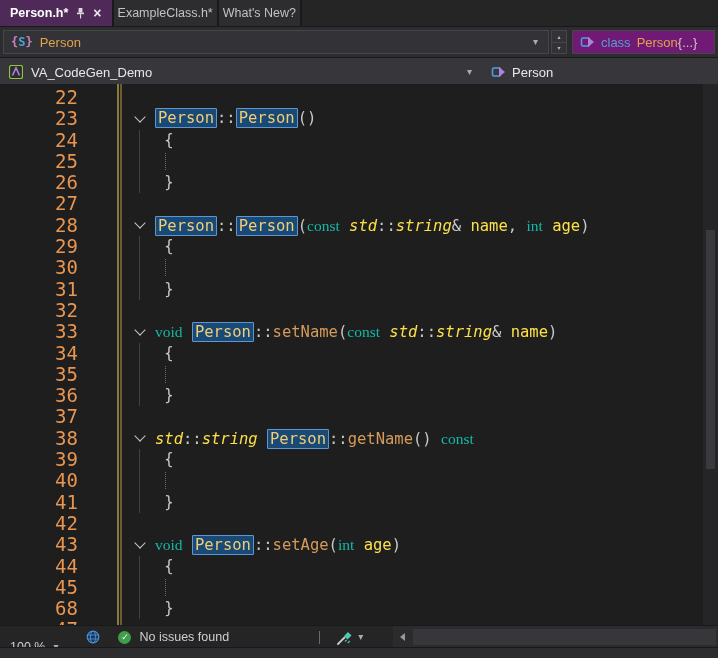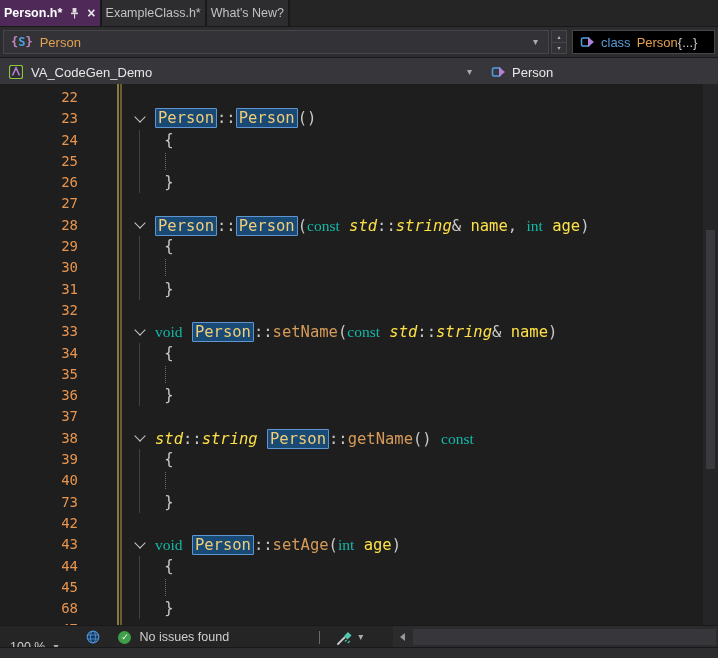--- a/index.html
+++ b/index.html
@@ -3,59 +3,59 @@
 <meta charset="utf-8">
 <style>
   html,body{margin:0;padding:0;background:#141414;}
   .window{width:718px;height:658px;position:relative;background:#1E1E1E;overflow:hidden;
           font-family:"Liberation Sans",sans-serif;-webkit-font-smoothing:antialiased;}
 
   
   .tabbar{height:26px;background:#252526;display:flex;align-items:stretch;}
   .tab{display:flex;align-items:center;gap:8px;padding:0 4px;font-size:12.5px;color:#C2C2C2;
        background:#2D2D30;border-right:2px solid #19191B;cursor:default;white-space:nowrap;}
-  .tab.active{background:#4F2A59;color:#FFFFFF;font-weight:bold;padding:0 4px;}
+  .tab.active{background:#4F2A59;color:#FFFFFF;font-weight:bold;padding:0 10px;}
   .close-icon{font-size:14px;line-height:1;color:#E6E6E6;}
   .pin-icon{display:flex;align-items:center;}
 
   
   .nav1{height:30px;background:#2D2D30;display:flex;align-items:center;border-top:1px solid #19191B;}
   .combo{height:24px;background:#333337;border:1px solid #46464A;display:flex;align-items:center;box-sizing:border-box;}
   .combo1{width:546px;margin-left:3px;padding:0 7px;gap:7px;}
   .combo-label1{color:#E2A14F;font-size:13px;}
   .combo-caret{color:#ABABAB;font-size:10px;line-height:1;}
   .push{margin-left:auto;padding:0 3px;}
   .glyph-icon{font-family:"DejaVu Sans Mono",monospace;font-size:12px;font-weight:bold;line-height:1;}
   .g-brace{color:#C586C0;}
   .g-letter{color:#4EA1DF;}
   .spinner{width:16px;height:24px;margin-left:2px;display:flex;flex-direction:column;
            border:1px solid #46464A;background:#333337;box-sizing:border-box;}
   .spin-btn{flex:1;display:flex;align-items:center;justify-content:center;font-size:6px;color:#B8B8B8;}
   .spin-btn + .spin-btn{border-top:1px solid #46464A;}
-  .context-box{flex:1;height:24px;margin:0 3px 0 5px;border:1px solid #46464A;background:#000000;
+  .context-box{flex:1;height:24px;margin:0 3px 0 5px;border:1px solid #46464A;background:#701a75;
                display:flex;align-items:center;gap:6px;padding:0 7px;font-size:13px;box-sizing:border-box;}
   .kw-text{color:#569CD6;}
   .ctx-name{color:#E2A14F;}
   .ctx-suffix{color:#C8C8C8;}
 
   
   .nav2{height:28px;background:#37373B;display:flex;align-items:center;border-top:1px solid #19191B;}
   .combo2{width:478px;height:24px;margin-left:3px;display:flex;align-items:center;gap:8px;
           padding:0 6px;color:#E8E8E8;font-size:13px;box-sizing:border-box;}
   .symbol-area{display:flex;align-items:center;gap:6px;margin-left:10px;color:#E8E8E8;font-size:13px;}
   .sicon{display:flex;align-items:center;}
 
   
   .editor{position:absolute;top:84px;left:0;right:0;bottom:32px;background:#1E1E1E;overflow:hidden;
           font-family:"DejaVu Sans Mono",monospace;font-size:15.5px;}
   .change-bar{position:absolute;left:117px;top:0;bottom:0;width:5px;
               border-left:2px solid #8A7A3E;border-right:2px solid #6B5E2E;box-sizing:border-box;}
   .code-lines{position:absolute;top:3px;left:0;right:16px;}
   .code-line{position:relative;height:21.3px;line-height:21.3px;padding-left:155px;white-space:pre;color:#C8C8C8;}
-  .ln{position:absolute;left:0;top:0;width:78px;text-align:right;color:#E8954F;font-size:14px;}
+  .ln{position:absolute;left:0;top:0;width:78px;text-align:right;color:#E8954F;font-size:19px;}
   .fold{position:absolute;left:130px;top:0;width:20px;height:100%;display:flex;align-items:center;justify-content:center;}
   .chev{display:block;width:7px;height:7px;border-right:1.6px solid #C6C6C6;border-bottom:1.6px solid #C6C6C6;
         transform:rotate(45deg);margin-top:-4px;}
   .fold-ext{position:absolute;left:139px;top:0;height:100%;width:0;border-left:1px solid #404045;}
   .ct{white-space:pre;}
   .tk-kw{color:#14b8a6;font-family:Liberation Serif, serif;}
   .tk-ty{color:#fde047;font-style:italic;}
   .tk-fn{color:#D69A5A;}
   .tk-id{color:#fde047;}
   .tk-pn{color:#C8C8C8;}
@@ -168,21 +168,21 @@
         <div class="code-line"><span class="ln">31</span><span class="fold-ext"></span><span class="ct"><span class="tk-pn"> }</span></span></div>
         <div class="code-line"><span class="ln">32</span><span class="ct"></span></div>
         <div class="code-line"><span class="ln">33</span><span class="fold"><i class="chev"></i></span><span class="ct"><span class="tk-kw">void</span><span class="tk-pn"> </span><span class="tk-hl">Person</span><span class="tk-pn">::</span><span class="tk-fn">setName</span><span class="tk-pn">(</span><span class="tk-kw">const</span><span class="tk-pn"> </span><span class="tk-ty">std</span><span class="tk-pn">::</span><span class="tk-ty">string</span><span class="tk-pn">&amp; </span><span class="tk-id">name</span><span class="tk-pn">)</span></span></div>
         <div class="code-line"><span class="ln">34</span><span class="fold-ext"></span><span class="ct"><span class="tk-pn"> {</span></span></div>
         <div class="code-line"><span class="ln">35</span><span class="fold-ext"></span><span class="ct"><span class="tk-pn"> </span><span class="tk-guide"></span></span></div>
         <div class="code-line"><span class="ln">36</span><span class="fold-ext"></span><span class="ct"><span class="tk-pn"> }</span></span></div>
         <div class="code-line"><span class="ln">37</span><span class="ct"></span></div>
         <div class="code-line"><span class="ln">38</span><span class="fold"><i class="chev"></i></span><span class="ct"><span class="tk-ty">std</span><span class="tk-pn">::</span><span class="tk-ty">string</span><span class="tk-pn"> </span><span class="tk-hl">Person</span><span class="tk-pn">::</span><span class="tk-fn">getName</span><span class="tk-pn">() </span><span class="tk-kw">const</span></span></div>
         <div class="code-line"><span class="ln">39</span><span class="fold-ext"></span><span class="ct"><span class="tk-pn"> {</span></span></div>
         <div class="code-line"><span class="ln">40</span><span class="fold-ext"></span><span class="ct"><span class="tk-pn"> </span><span class="tk-guide"></span></span></div>
-        <div class="code-line"><span class="ln">73</span><span class="fold-ext"></span><span class="ct"><span class="tk-pn"> }</span></span></div>
+        <div class="code-line"><span class="ln">41</span><span class="fold-ext"></span><span class="ct"><span class="tk-pn"> }</span></span></div>
         <div class="code-line"><span class="ln">42</span><span class="ct"></span></div>
         <div class="code-line"><span class="ln">43</span><span class="fold"><i class="chev"></i></span><span class="ct"><span class="tk-kw">void</span><span class="tk-pn"> </span><span class="tk-hl">Person</span><span class="tk-pn">::</span><span class="tk-fn">setAge</span><span class="tk-pn">(</span><span class="tk-kw">int</span><span class="tk-pn"> </span><span class="tk-id">age</span><span class="tk-pn">)</span></span></div>
         <div class="code-line"><span class="ln">44</span><span class="fold-ext"></span><span class="ct"><span class="tk-pn"> {</span></span></div>
         <div class="code-line"><span class="ln">45</span><span class="fold-ext"></span><span class="ct"><span class="tk-pn"> </span><span class="tk-guide"></span></span></div>
         <div class="code-line"><span class="ln">68</span><span class="fold-ext"></span><span class="ct"><span class="tk-pn"> }</span></span></div>
         <div class="code-line"><span class="ln">47</span><span class="ct"></span></div>
       </div>
   </div>
   <div class="vscroll">
     <div class="vthumb"></div>

